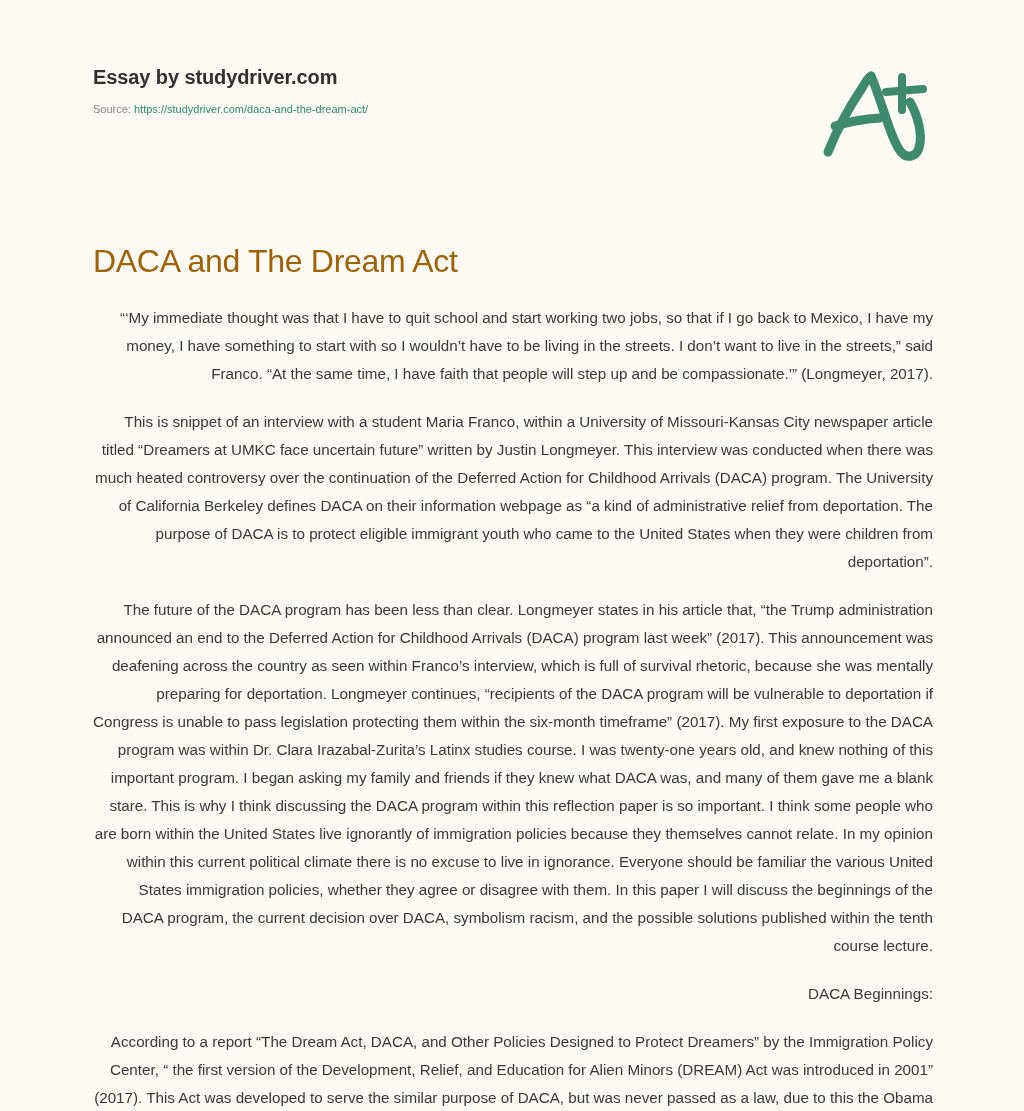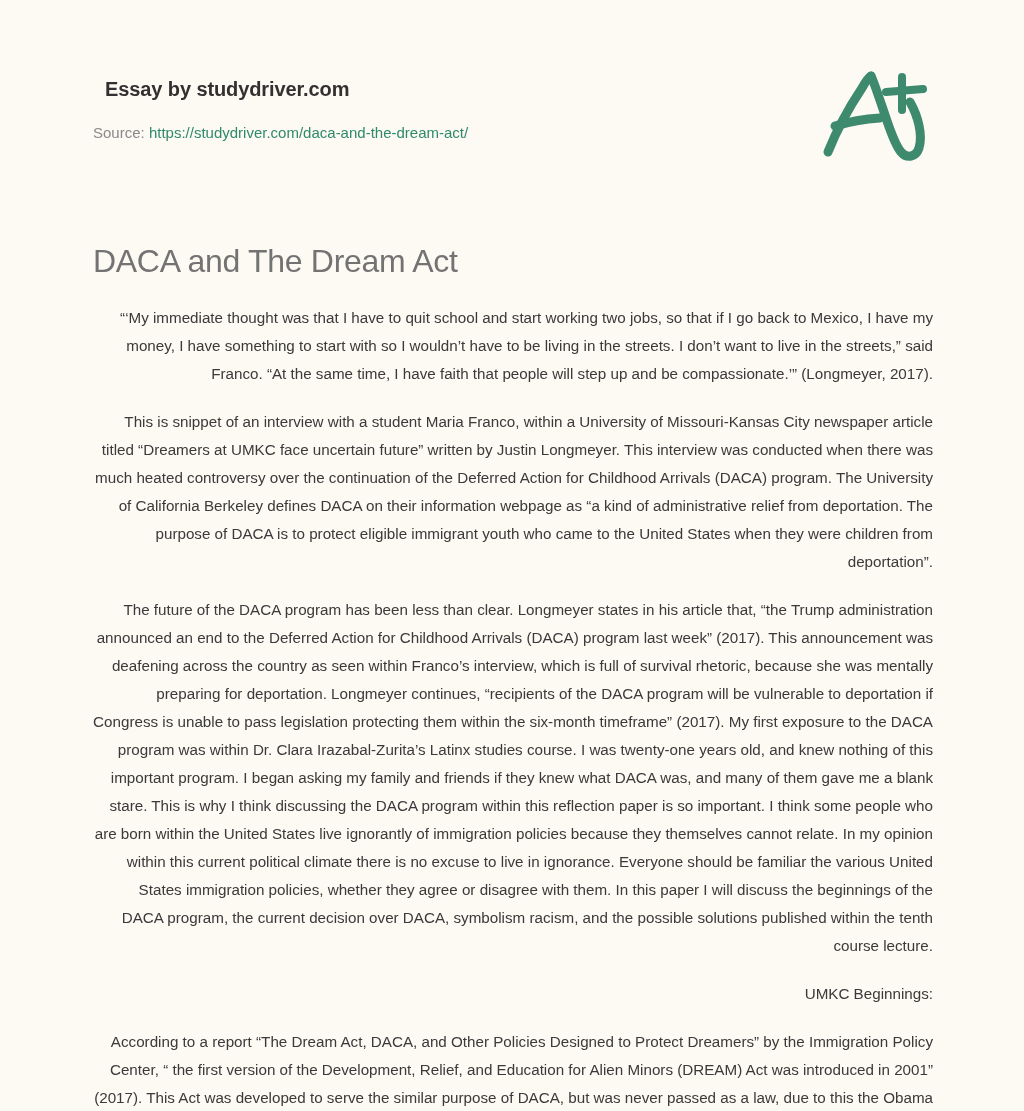--- a/index.html
+++ b/index.html
@@ -37,27 +37,27 @@
     left: 93px;
     top: 62px;
   }
 
   .brand-title {
     font-size: 20px;
     font-weight: bold;
     color: #333031;
     letter-spacing: -0.1px;
     line-height: 30px;
-    margin: 12px;
+    margin: 0;
     white-space: nowrap;
   }
 
   .source-line {
-    margin-top: 18px;
-    font-size: 15px;
+    margin-top: 6px;
+    font-size: 11px;
     line-height: 22px;
     color: #8a8a8a;
     white-space: nowrap;
   }
 
   .source-label {
     color: #8a8a8a;
   }
 
   .source-url {
@@ -83,21 +83,21 @@
     left: 93px;
     top: 240px;
     width: 840px;
   }
 
   .article-title {
     margin: 0;
     font-size: 32px;
     line-height: 42px;
     font-weight: 500;
-    color: #737373;
+    color: #a16207;
     letter-spacing: -0.3px;
   }
 
   .article-body {
     margin-top: 22px;
   }
 
   .article-body p {
     margin: 0 0 20px 0;
     font-size: 15.2px;
@@ -154,19 +154,19 @@
   </header>
 
   <article class="article">
 
     <h1 class="article-title">DACA and The Dream Act</h1>
 
     <div class="article-body">
       <p>“‘My immediate thought was that I have to quit school and start working two jobs, so that if I go back to Mexico, I have my money, I have something to start with so I wouldn’t have to be living in the streets. I don’t want to live in the streets,” said Franco. “At the same time, I have faith that people will step up and be compassionate.’” (Longmeyer, 2017).</p>
       <p>This is snippet of an interview with a student Maria Franco, within a University of Missouri-Kansas City newspaper article titled “Dreamers at UMKC face uncertain future” written by Justin Longmeyer. This interview was conducted when there was much heated controversy over the continuation of the Deferred Action for Childhood Arrivals (DACA) program. The University of California Berkeley defines DACA on their information webpage as “a kind of administrative relief from deportation. The purpose of DACA is to protect eligible immigrant youth who came to the United States when they were children from deportation”.</p>
       <p>The future of the DACA program has been less than clear. Longmeyer states in his article that, “the Trump administration announced an end to the Deferred Action for Childhood Arrivals (DACA) program last week” (2017). This announcement was deafening across the country as seen within Franco’s interview, which is full of survival rhetoric, because she was mentally preparing for deportation. Longmeyer continues, “recipients of the DACA program will be vulnerable to deportation if Congress is unable to pass legislation protecting them within the six-month timeframe” (2017). My first exposure to the DACA program was within Dr. Clara Irazabal-Zurita’s Latinx studies course. I was twenty-one years old, and knew nothing of this important program. I began asking my family and friends if they knew what DACA was, and many of them gave me a blank stare. This is why I think discussing the DACA program within this reflection paper is so important. I think some people who are born within the United States live ignorantly of immigration policies because they themselves cannot relate. In my opinion within this current political climate there is no excuse to live in ignorance. Everyone should be familiar the various United States immigration policies, whether they agree or disagree with them. In this paper I will discuss the beginnings of the DACA program, the current decision over DACA, symbolism racism, and the possible solutions published within the tenth course lecture.</p>
-      <p class="subhead">UMKC Beginnings:</p>
+      <p class="subhead">DACA Beginnings:</p>
       <p>According to a report “The Dream Act, DACA, and Other Policies Designed to Protect Dreamers” by the Immigration Policy Center, “ the first version of the Development, Relief, and Education for Alien Minors (DREAM) Act was introduced in 2001” (2017). This Act was developed to serve the similar purpose of DACA, but was never passed as a law, due to this the Obama administration developed a way to still provide protection from deportation for ch</p>
     </div>
 
   </article>
 
 </div>
 
 </body></html>

